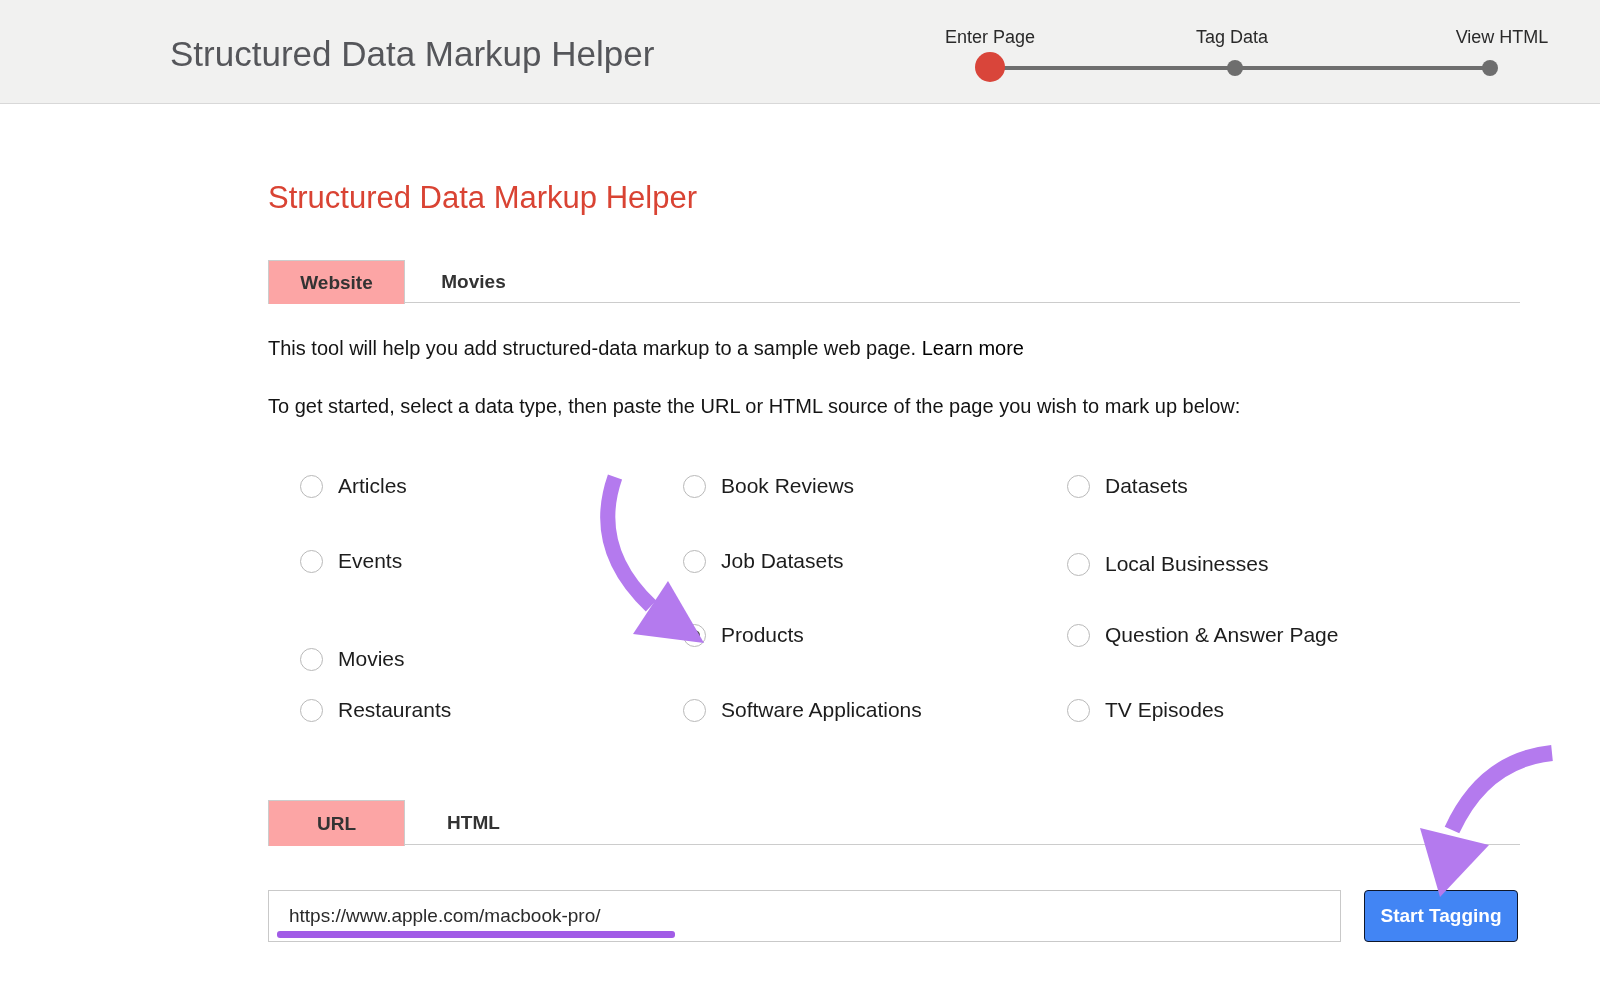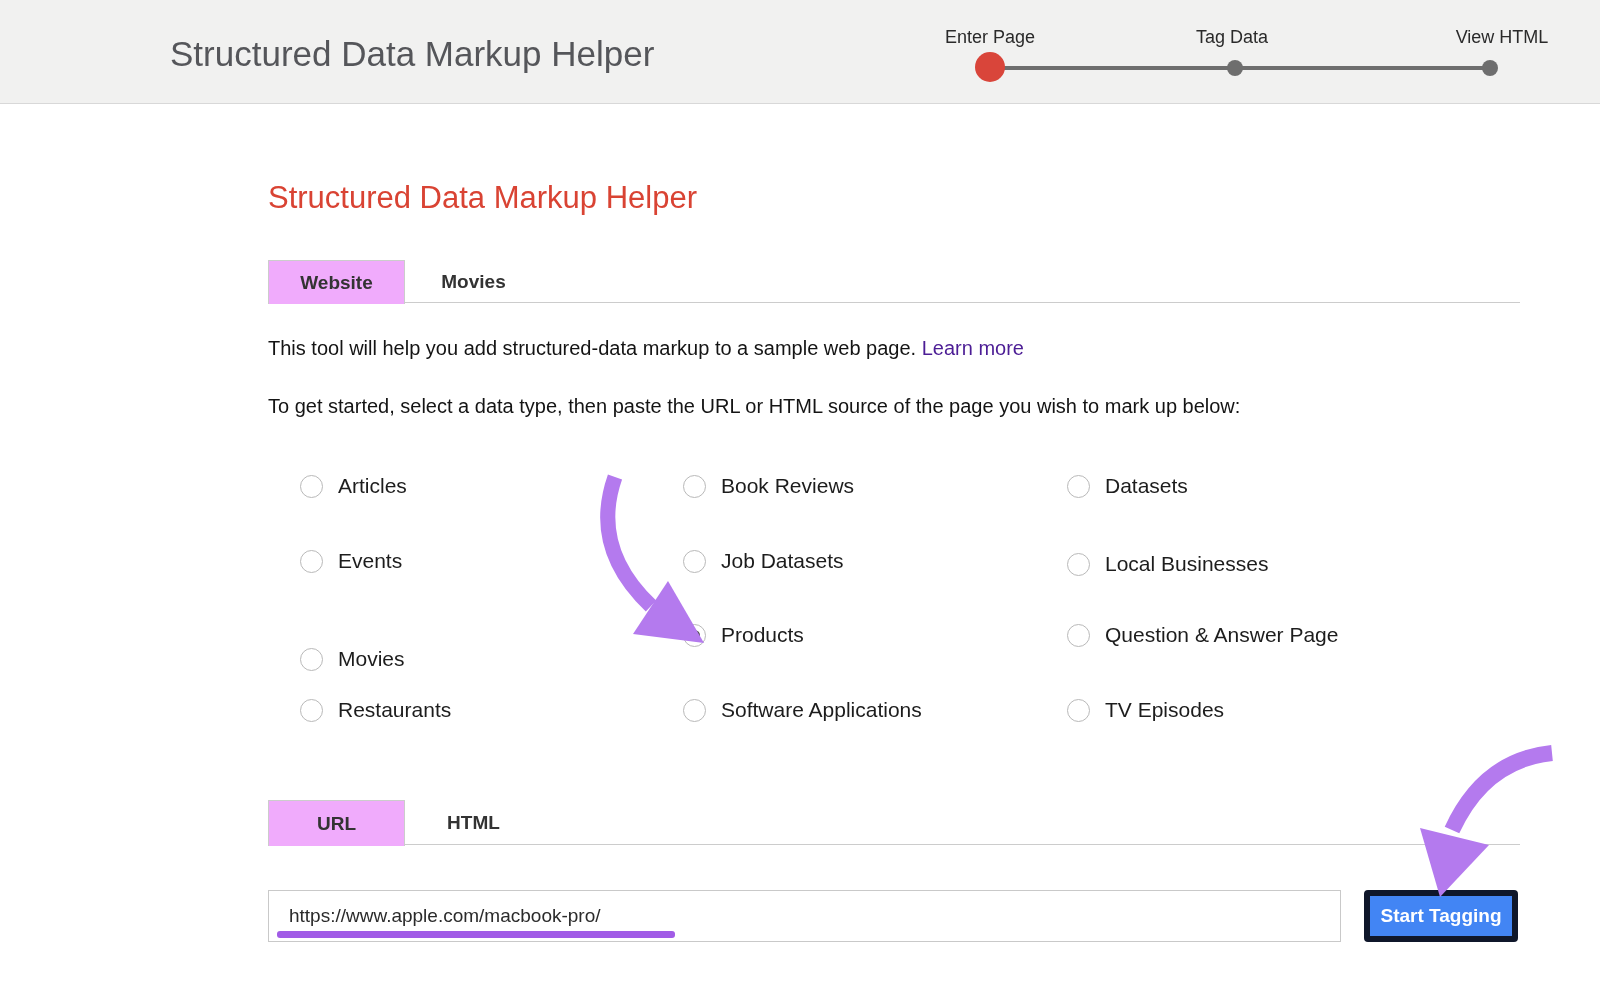--- a/index.html
+++ b/index.html
@@ -40,30 +40,30 @@
     position: absolute; left: 268px; top: 180px;
     font-size: 31px; font-weight: 400; color: #d94333; white-space: nowrap;
   }
   .rule { position: absolute; height: 1px; background: #cccccc; }
   .rule.tabs1 { left: 268px; top: 302px; width: 1252px; }
   .rule.tabs2 { left: 268px; top: 844px; width: 1252px; }
   .tab {
     position: absolute; width: 137px; display: flex; align-items: center; justify-content: center;
     font-size: 19px; font-weight: bold; color: #333; cursor: pointer; z-index: 2;
   }
-  .tab.active { background: #f0abfc; border: 1px solid #ccc; border-bottom: none; }
+  .tab.active { background: #fca5a5; border: 1px solid #ccc; border-bottom: none; }
   .tab.site-a { left: 268px; top: 260px; height: 44px; }
   .tab.site-b { left: 405px; top: 260px; height: 44px; }
   .tab.src-a  { left: 268px; top: 800px; height: 46px; }
   .tab.src-b  { left: 405px; top: 800px; height: 46px; }
 
   .para { position: absolute; left: 268px; font-size: 20px; color: #141414; white-space: nowrap; }
   .para.p1 { top: 337px; }
   .para.p2 { top: 395px; }
-  .link { color: #4c1d95; cursor: pointer; text-decoration: none; }
+  .link { color: #000000; cursor: pointer; text-decoration: none; }
 
   
   .radio-item {
     position: absolute; display: flex; align-items: center; gap: 15px;
     cursor: pointer; white-space: nowrap;
   }
   .radio-circle {
     width: 23px; height: 23px; border: 1px solid #b9b9b9; border-radius: 50%;
     background: #fff; position: relative; flex: 0 0 auto;
   }
@@ -78,21 +78,21 @@
     position: absolute; left: 268px; top: 890px; width: 1073px; height: 52px;
     border: 1px solid #c9c9c9; background: #fff; padding: 0 20px;
     font-family: "Liberation Sans", sans-serif; font-size: 19px; color: #2b2b2b; outline: none;
   }
   .url-underline {
     position: absolute; left: 277px; top: 931px; width: 398px; height: 7px;
     background: #a15ce6; border-radius: 3px; z-index: 3; pointer-events: none;
   }
   .start-btn {
     position: absolute; left: 1364px; top: 890px; width: 154px; height: 52px;
-    background: #4285f4; border: 6px solid #0f172a; border-radius: 4px;
+    background: #4285f4; border: 1px solid #0f172a; border-radius: 4px;
     color: #fff; font-family: "Liberation Sans", sans-serif; font-size: 19px; font-weight: bold;
     cursor: pointer;
   }
   .annotation-layer { position: absolute; left: 0; top: 0; width: 1600px; height: 988px; pointer-events: none; z-index: 4; }
 </style>
 </head>
 <body>
 
 <div class="header">
   <div class="app-title">Structured Data Markup Helper</div>

